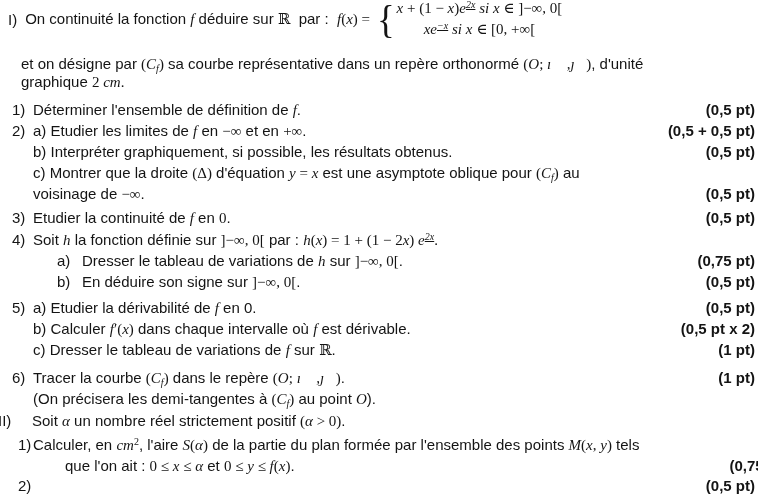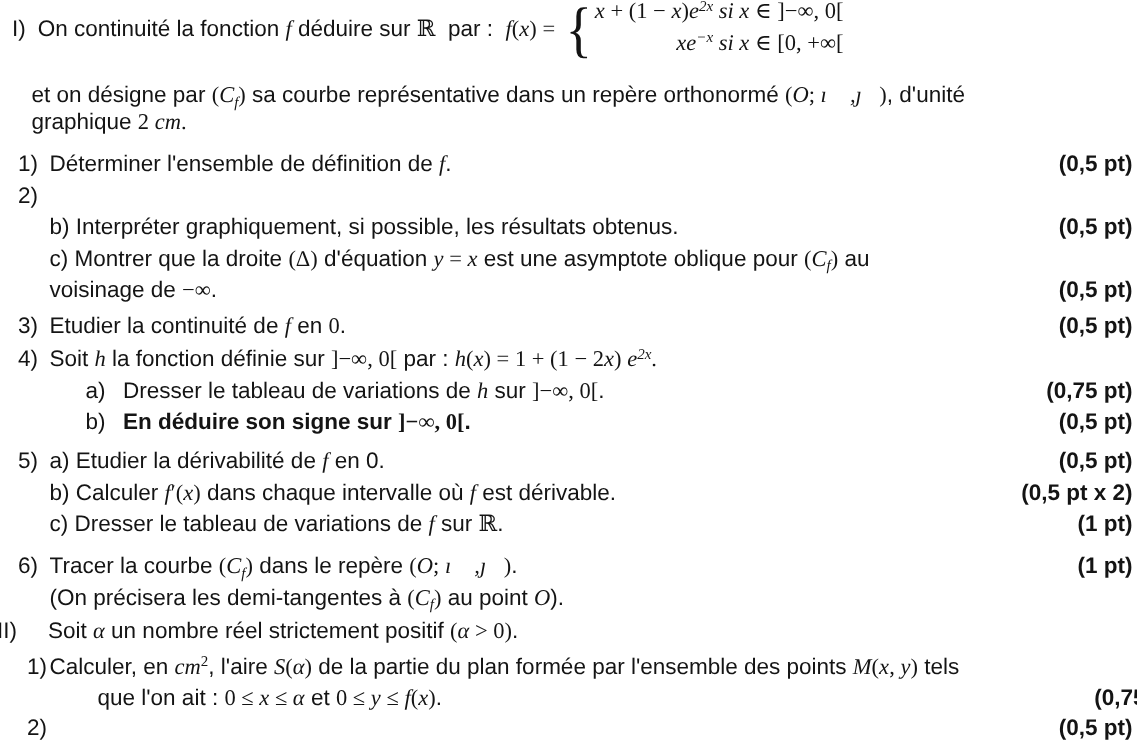--- a/index.html
+++ b/index.html
@@ -18,32 +18,32 @@
   }
   .part-label-1 { margin-right:8px; }
   .intro { white-space:pre; }
   .brace {
     font-family:"Liberation Serif","DejaVu Serif",serif;
     font-size:41px; font-weight:400; line-height:42px;
     margin:0 1px 0 2px; transform:scaleX(.9);
   }
   .cases { display:flex; flex-direction:column; }
   .case { line-height:19px; white-space:pre; }
-  .case2 { text-align:right; }
+  .case2 { text-align:center; }
 
   
   .line { position:absolute; left:0; width:758px; height:21px; line-height:21px; }
   .line .label { position:absolute; top:0; white-space:pre; }
   .line .content { position:absolute; top:0; white-space:pre; }
   .line .pts { position:absolute; right:3px; top:0; font-weight:700; white-space:pre; }
 
   
   .r-m  { font-family:"Liberation Serif","DejaVu Serif",serif; font-style:italic; }
   .r-mu { font-family:"Liberation Serif","DejaVu Serif",serif; }
-  .r-sup  { font-family:"Liberation Serif","DejaVu Serif",serif; font-style:italic; font-size:10px; position:relative; top:-5.5px; }
+  .r-sup  { font-family:"Liberation Serif","DejaVu Serif",serif; font-style:italic; font-size:10px; position:relative; top:-5.5px;text-decoration:underline; }
   .r-supu { font-family:"Liberation Serif","DejaVu Serif",serif; font-size:10px; position:relative; top:-5.5px; }
   .r-sub  { font-family:"Liberation Serif","DejaVu Serif",serif; font-style:italic; font-size:10px; position:relative; top:3px; }
 </style>
 </head>
 <body>
 
 <div class="page">
 
   <div class="formula-row">
     <span class="part-label-1">I)</span>
@@ -62,20 +62,22 @@
       <div class="line" style="top: 71px; padding-left: 44px;">
         <span class="content" style="left: 21px;"><span>graphique </span><span class="r-mu">2 </span><span class="r-m">cm</span><span class="r-mu">.</span></span>
       </div>
       <div class="line" style="top: 99px;">
         <span class="label" style="left: 12px;">1)</span>
         <span class="content" style="left: 33px;"><span>Déterminer l'ensemble de définition de </span><span class="r-m">f</span><span>.</span></span>
         <span class="pts">(0,5 pt)</span>
       </div>
       <div class="line" style="top: 120px;">
         <span class="label" style="left: 12px;">2)</span>
+        <span class="content" style="left: 33px;"><span>a) Etudier les limites de </span><span class="r-m">f</span><span> en </span><span class="r-mu">−∞</span><span> et en </span><span class="r-mu">+∞</span><span>.</span></span>
+        <span class="pts">(0,5 + 0,5 pt)</span>
       </div>
       <div class="line" style="top: 141px;">
         <span class="content" style="left: 33px;"><span>b) Interpréter graphiquement, si possible, les résultats obtenus.</span></span>
         <span class="pts">(0,5 pt)</span>
       </div>
       <div class="line" style="top: 162px;">
         <span class="content" style="left: 33px;"><span>c) Montrer que la droite </span><span class="r-mu">(Δ)</span><span> d'équation </span><span class="r-m">y</span><span class="r-mu"> = </span><span class="r-m">x</span><span> est une asymptote oblique pour </span><span class="r-mu">(</span><span class="r-m">C</span><span class="r-sub">f</span><span class="r-mu">)</span><span> au</span></span>
       </div>
       <div class="line" style="top: 183px;">
         <span class="content" style="left: 33px;"><span>voisinage de </span><span class="r-mu">−∞</span><span>.</span></span>
@@ -90,21 +92,21 @@
         <span class="label" style="left: 12px;">4)</span>
         <span class="content" style="left: 33px;"><span>Soit </span><span class="r-m">h</span><span> la fonction définie sur </span><span class="r-mu">]−∞, 0[</span><span> par : </span><span class="r-m">h</span><span class="r-mu">(</span><span class="r-m">x</span><span class="r-mu">) = 1 + (1 − 2</span><span class="r-m">x</span><span class="r-mu">) </span><span class="r-m">e</span><span class="r-sup">2x</span><span class="r-mu">.</span></span>
       </div>
       <div class="line" style="top: 250px;">
         <span class="label" style="left: 57px;">a)</span>
         <span class="content" style="left: 82px;"><span>Dresser le tableau de variations de </span><span class="r-m">h</span><span> sur </span><span class="r-mu">]−∞, 0[</span><span>.</span></span>
         <span class="pts">(0,75 pt)</span>
       </div>
       <div class="line" style="top: 271px;">
         <span class="label" style="left: 57px;">b)</span>
-        <span class="content" style="left: 82px; font-weight: bold;"><span>En déduire son signe sur </span><span class="r-mu">]−∞, 0[</span><span>.</span></span>
+        <span class="content" style="left: 82px;"><span>En déduire son signe sur </span><span class="r-mu">]−∞, 0[</span><span>.</span></span>
         <span class="pts">(0,5 pt)</span>
       </div>
       <div class="line" style="top: 297px;">
         <span class="label" style="left: 12px;">5)</span>
         <span class="content" style="left: 33px;"><span>a) Etudier la dérivabilité de </span><span class="r-m">f</span><span> en 0.</span></span>
         <span class="pts">(0,5 pt)</span>
       </div>
       <div class="line" style="top: 318px;">
         <span class="content" style="left: 33px;"><span>b) Calculer </span><span class="r-m">f</span><span class="r-mu">′(</span><span class="r-m">x</span><span class="r-mu">)</span><span> dans chaque intervalle où </span><span class="r-m">f</span><span> est dérivable.</span></span>
         <span class="pts">(0,5 pt x 2)</span>

